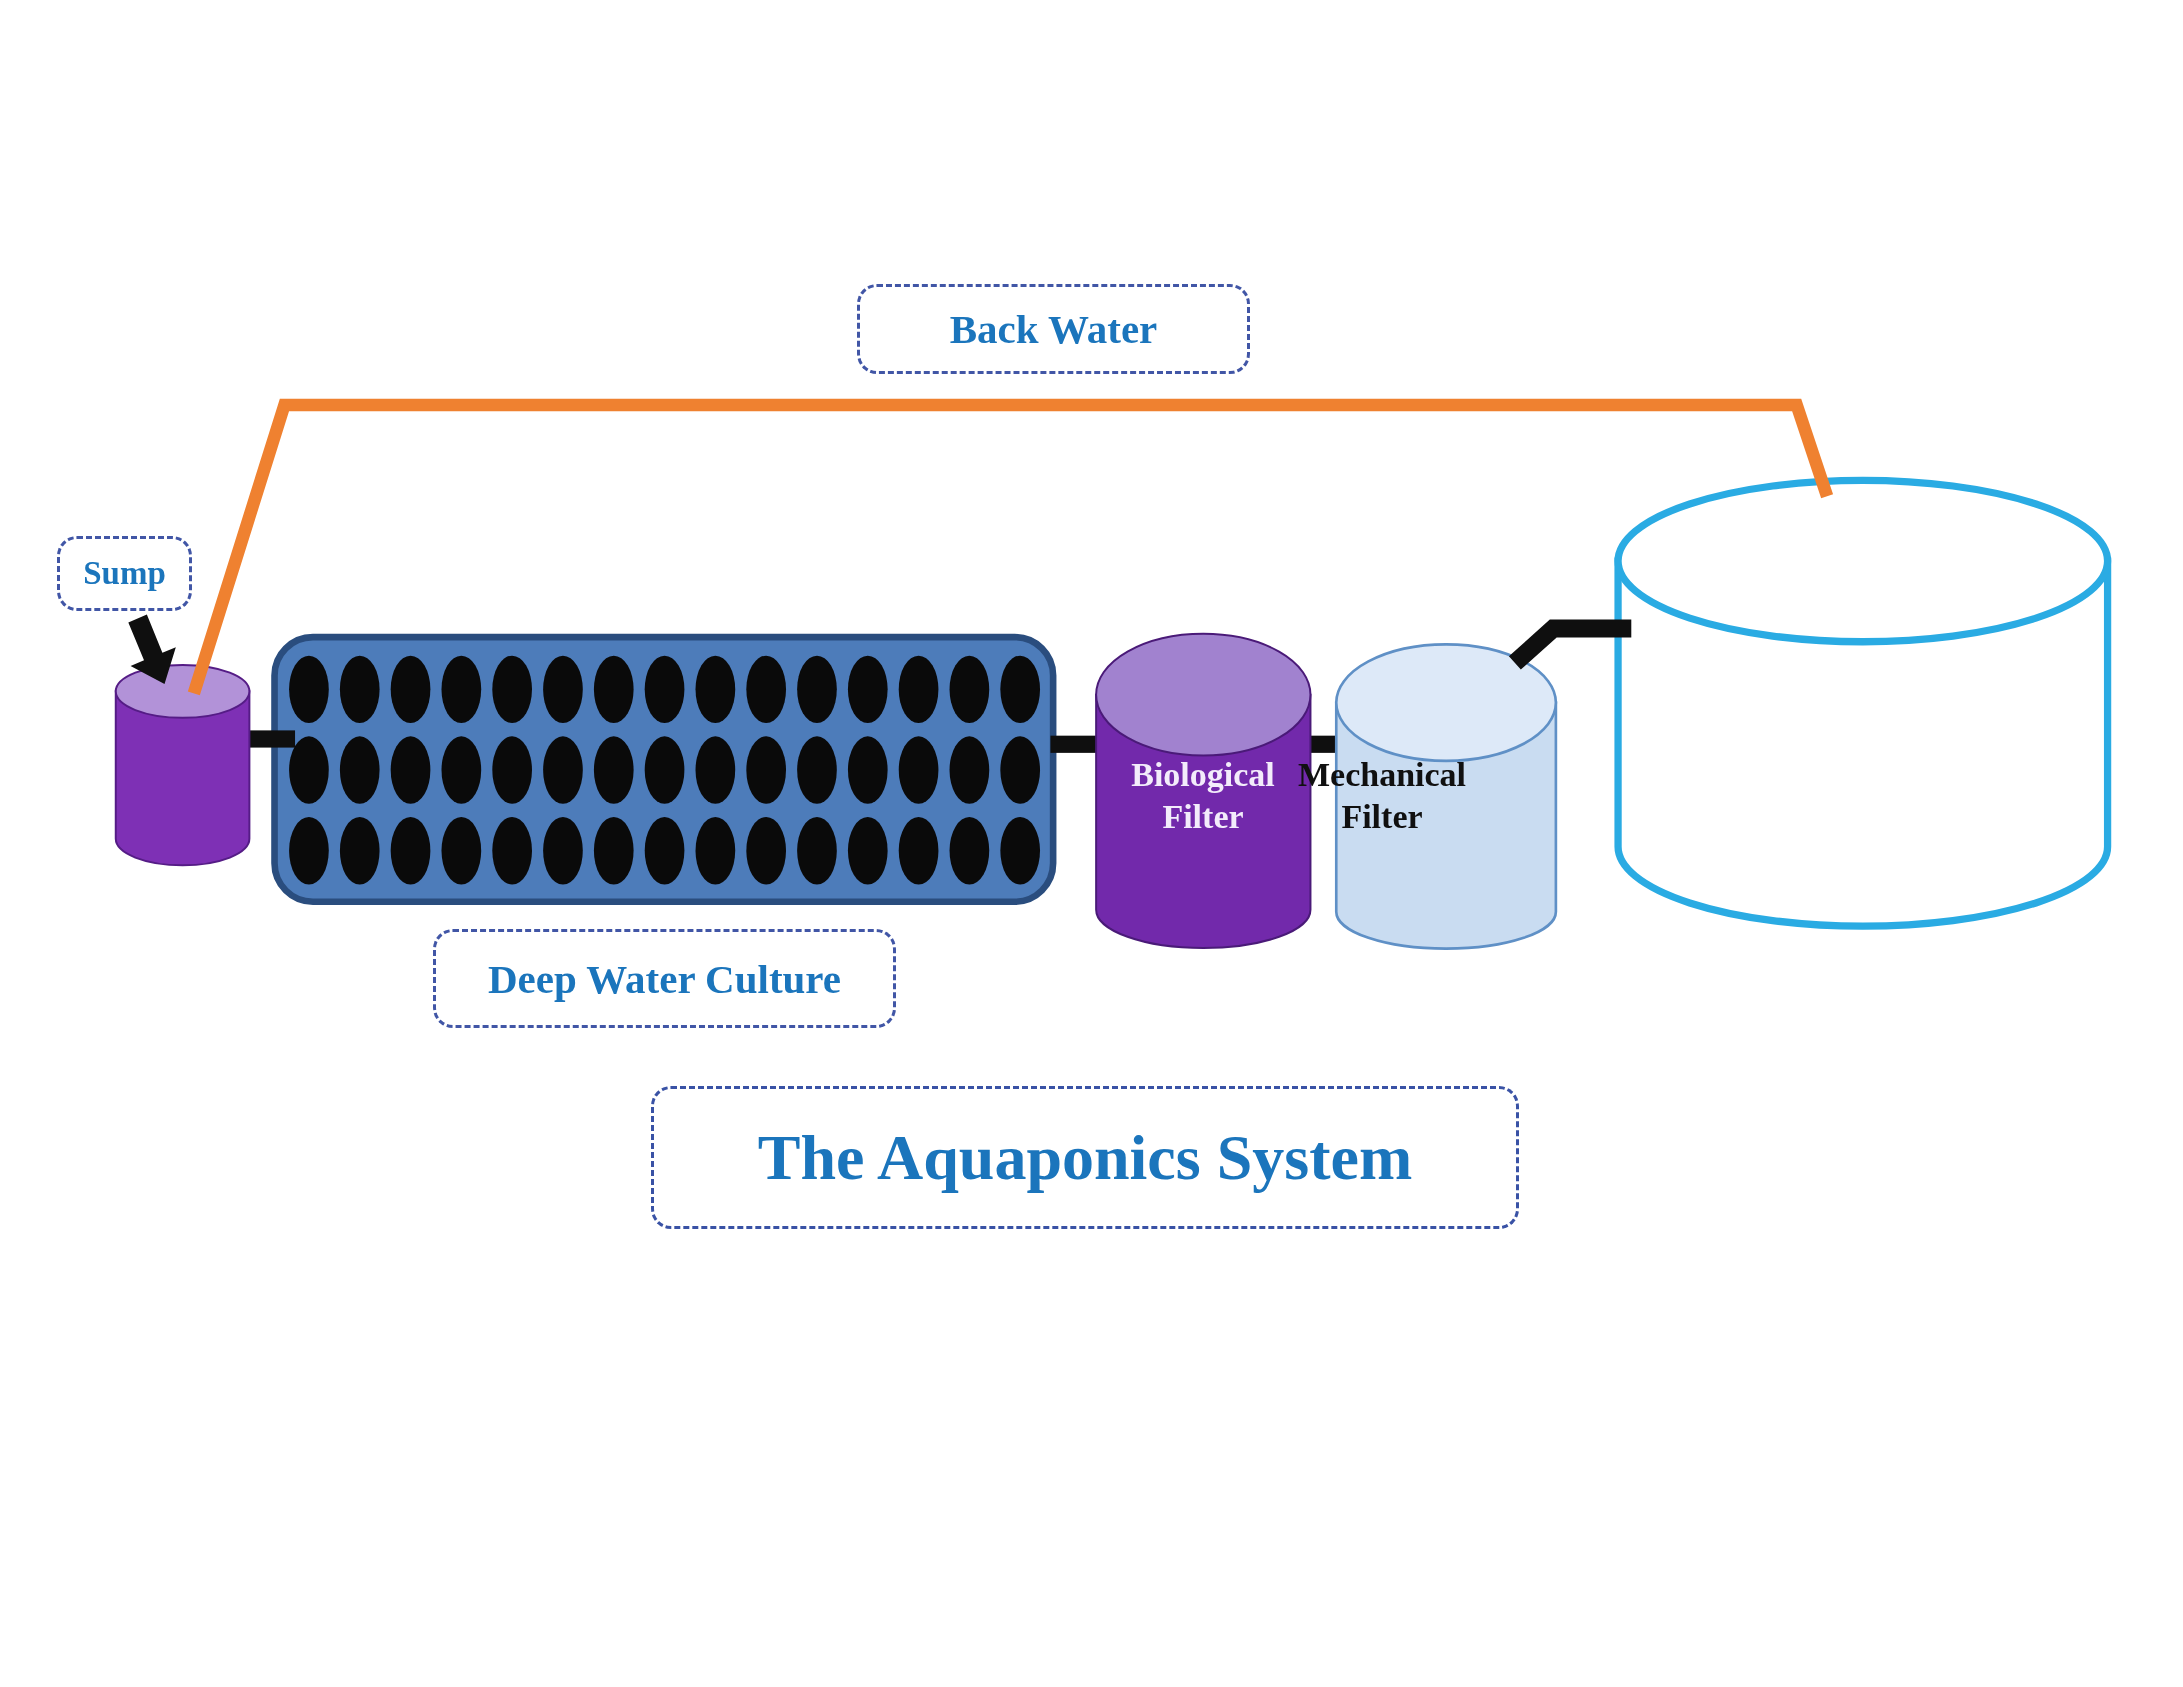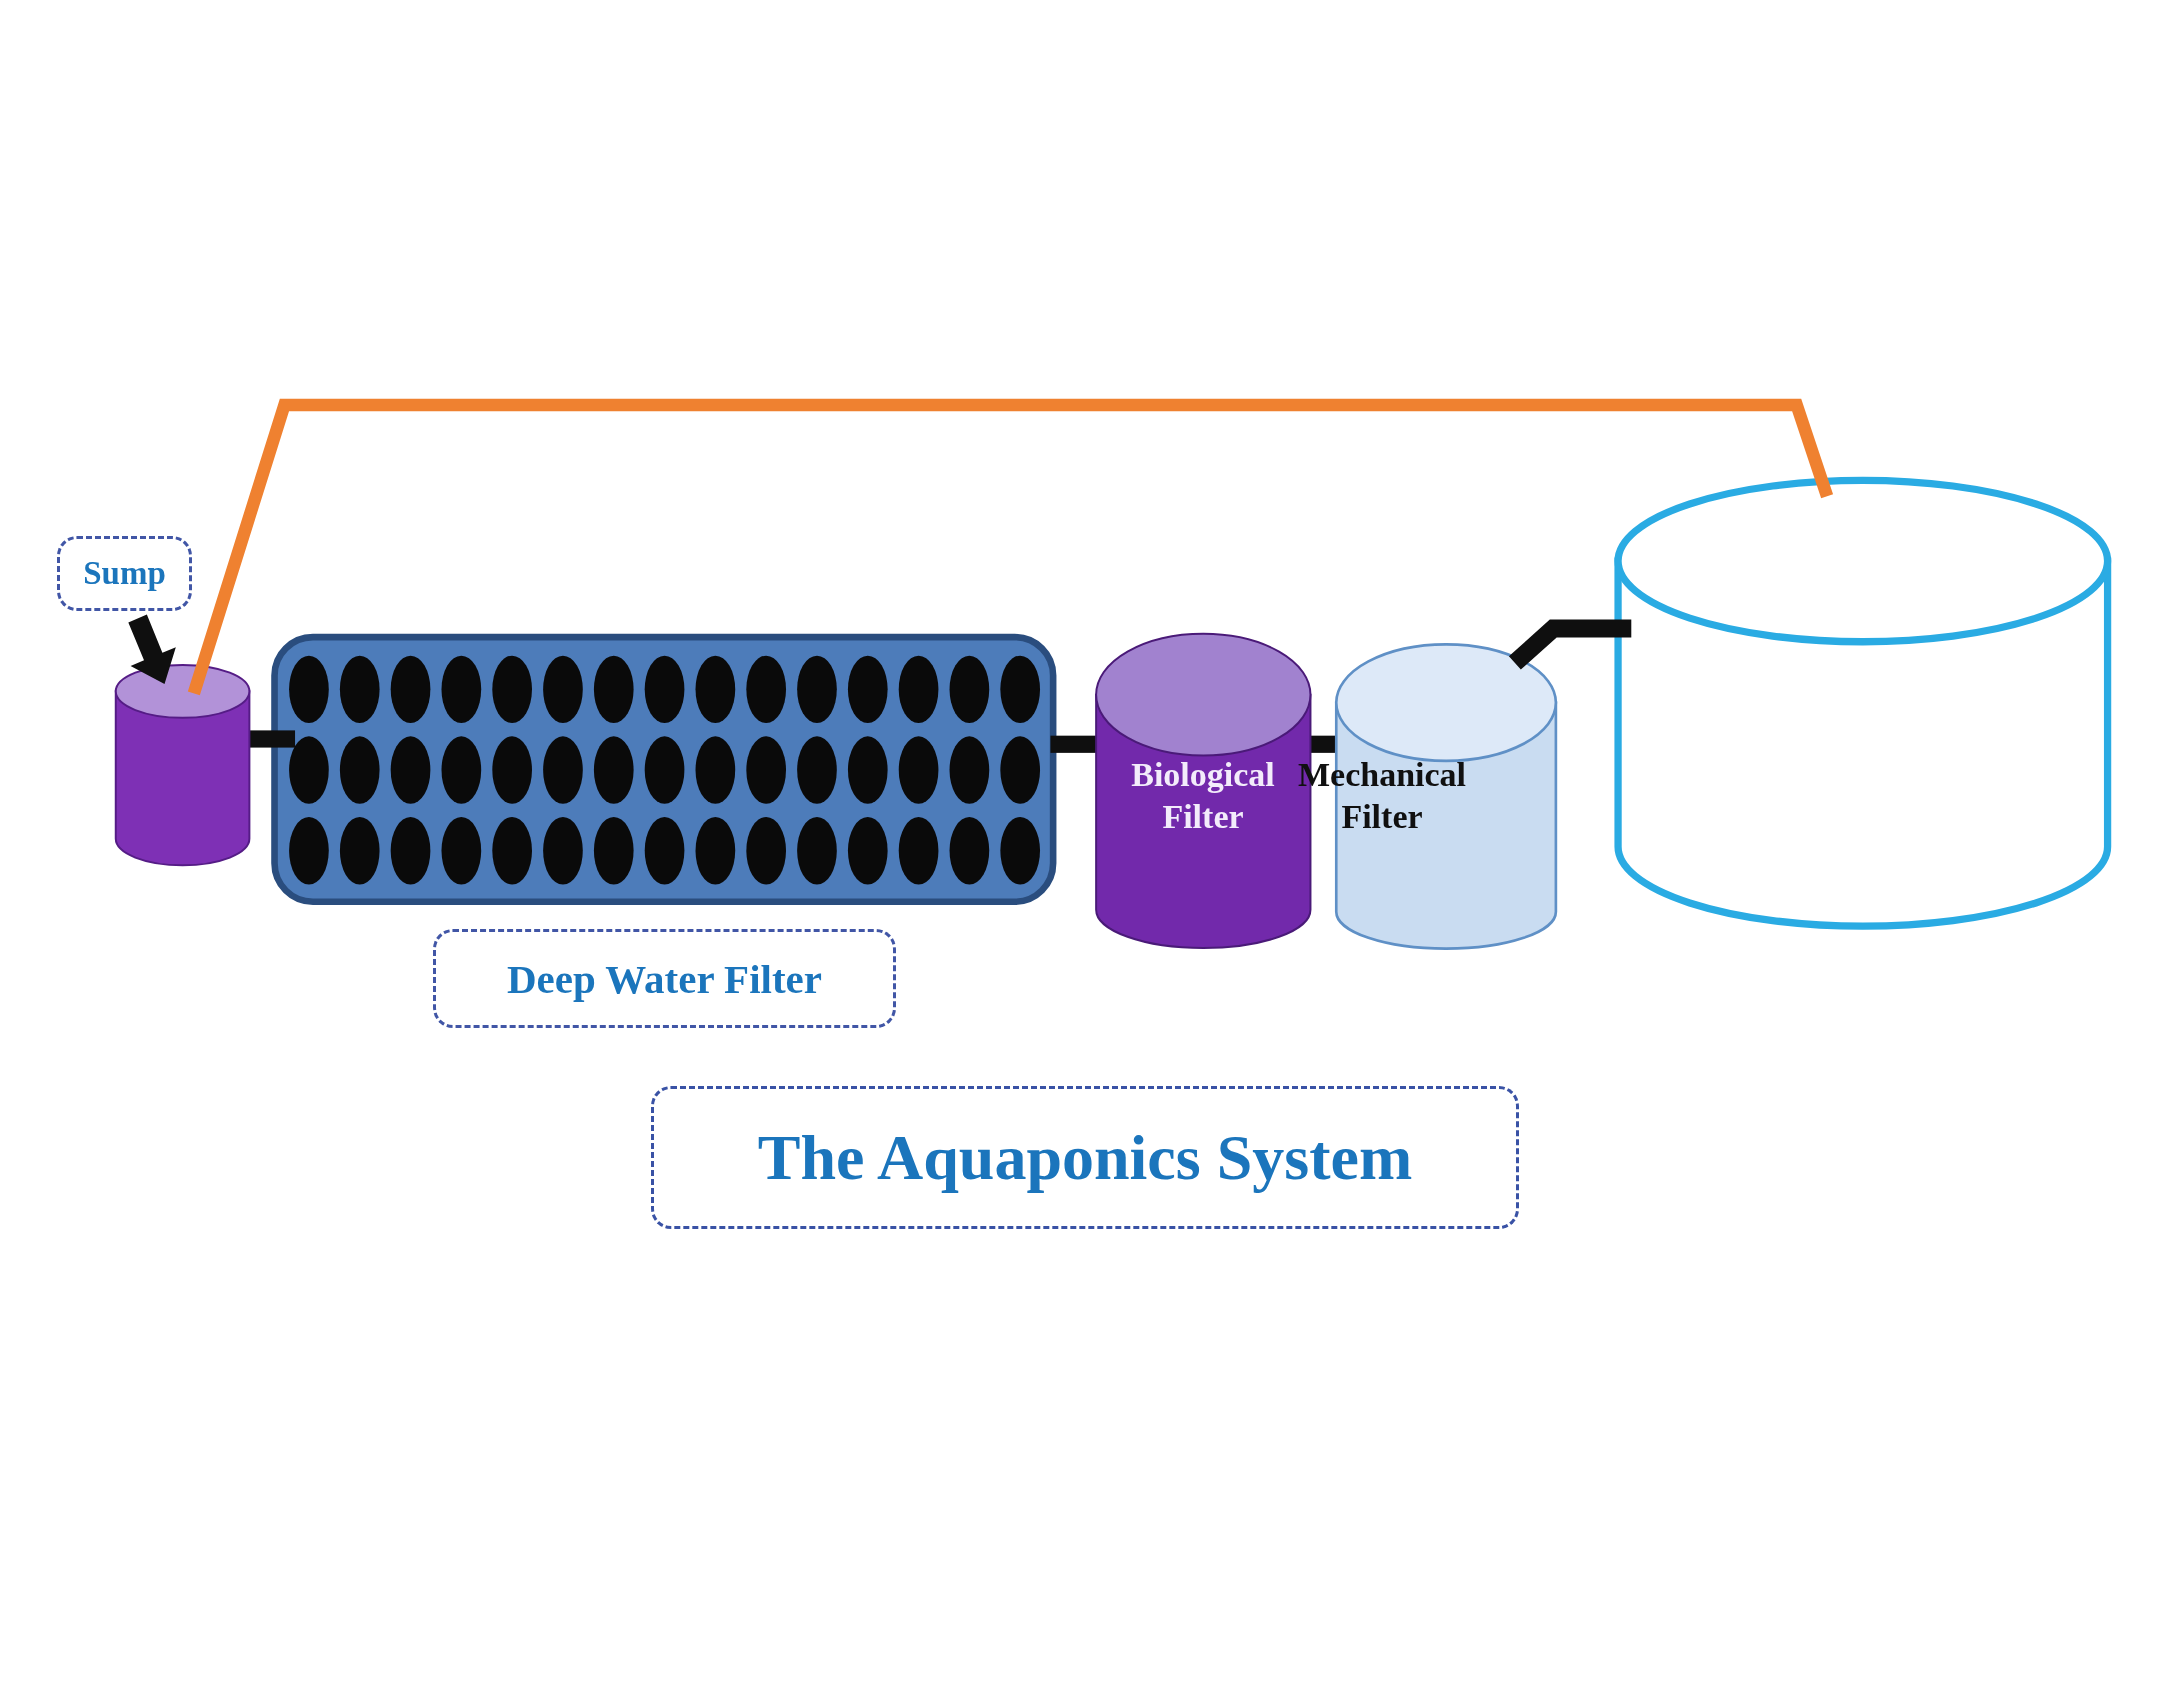--- a/index.html
+++ b/index.html
@@ -125,24 +125,25 @@
       <ellipse cx="2816" cy="848" rx="370" ry="122" fill="#ffffff" stroke="#2aabe3" stroke-width="11"></ellipse>
     </g>
 
     <polyline points="2290,1002 2348,950 2466,950" fill="none" stroke="#0f0f0f" stroke-width="27" stroke-linejoin="miter"></polyline>
 
     <polyline points="293,1048 430,612 2716,612 2762,750" fill="none" stroke="#ef8130" stroke-width="19" stroke-linejoin="miter"></polyline>
 
     <polygon points="194,941 222,929 245.5,986.7 265.8,978.3 248.7,1034 197.4,1006.5 217.7,998.1" fill="#0f0f0f"></polygon>
   </svg>
 
+  <div class="lbl lbl-backwater">Back Water</div>
 
   <div class="lbl lbl-sump">Sump</div>
 
-  <div class="lbl lbl-dwc">Deep Water Filter</div>
+  <div class="lbl lbl-dwc">Deep Water Culture</div>
 
 
   <div class="lbl lbl-title">The Aquaponics System</div>
 
   <div class="cyl-label cyl-label-bio">
     <div>Biological</div>
     <div>Filter</div>
   </div>
 
   <div class="cyl-label cyl-label-mech">

